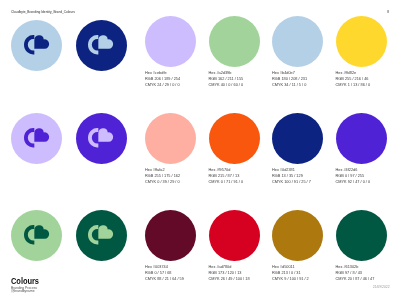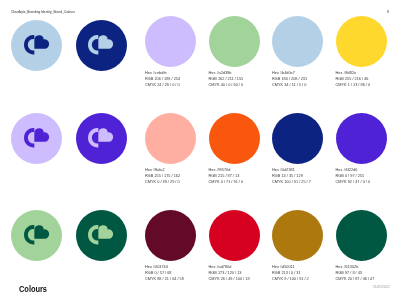--- a/index.html
+++ b/index.html
@@ -4,21 +4,21 @@
 <style>
   html,body{margin:0;padding:0;}
   body{width:400px;height:300px;background:#ffffff;font-family:"Liberation Sans",sans-serif;overflow:hidden;position:relative;}
   .page{position:absolute;inset:0;}
   .hdr{position:absolute;left:11px;top:10.2px;font-size:3.2px;letter-spacing:.02px;color:#2b2b2b;}
   .pgnum{position:absolute;right:11px;top:10.2px;font-size:3.2px;color:#2b2b2b;}
   .swatch{position:absolute;width:51px;height:51px;border-radius:50%;}
   .logo{position:absolute;left:12.75px;top:15.2px;width:25.15px;height:19.5px;overflow:visible;}
   .lbl{position:absolute;width:70px;font-size:3.85px;line-height:5.85px;color:#3a3a3a;}
   .title{position:absolute;left:11px;top:277px;}
-  .title h1{margin:8px;font-size:7.5px;font-weight:bold;letter-spacing:-.05px;color:#111;transform:scaleY(1.1);transform-origin:left bottom;}
+  .title h1{margin:0;font-size:7.5px;font-weight:bold;letter-spacing:-.05px;color:#111;transform:scaleY(1.1);transform-origin:left bottom;}
   .title .sub{font-size:3.3px;line-height:3.4px;color:#555;margin-top:0.7px;}
   .foot{position:absolute;right:10.4px;top:285.2px;font-size:3.4px;color:#9a9a9a;}
 </style>
 </head>
 <body>
 
 <div class="page">
   <div class="hdr">Cloudbyte_Branding Identity_Brand_Colours</div>
   <div class="pgnum">8</div>
   <div id="grid">

